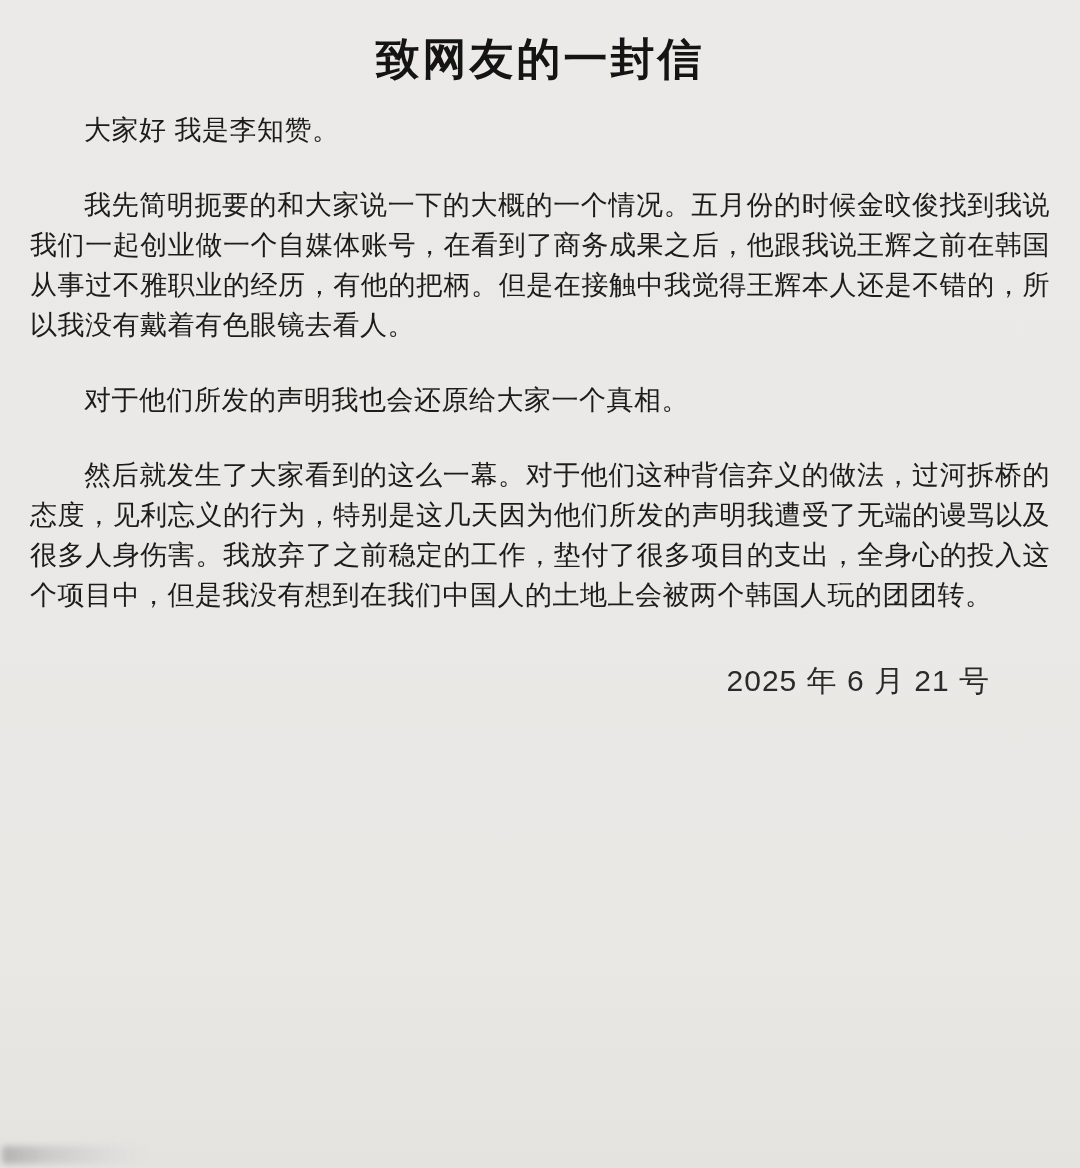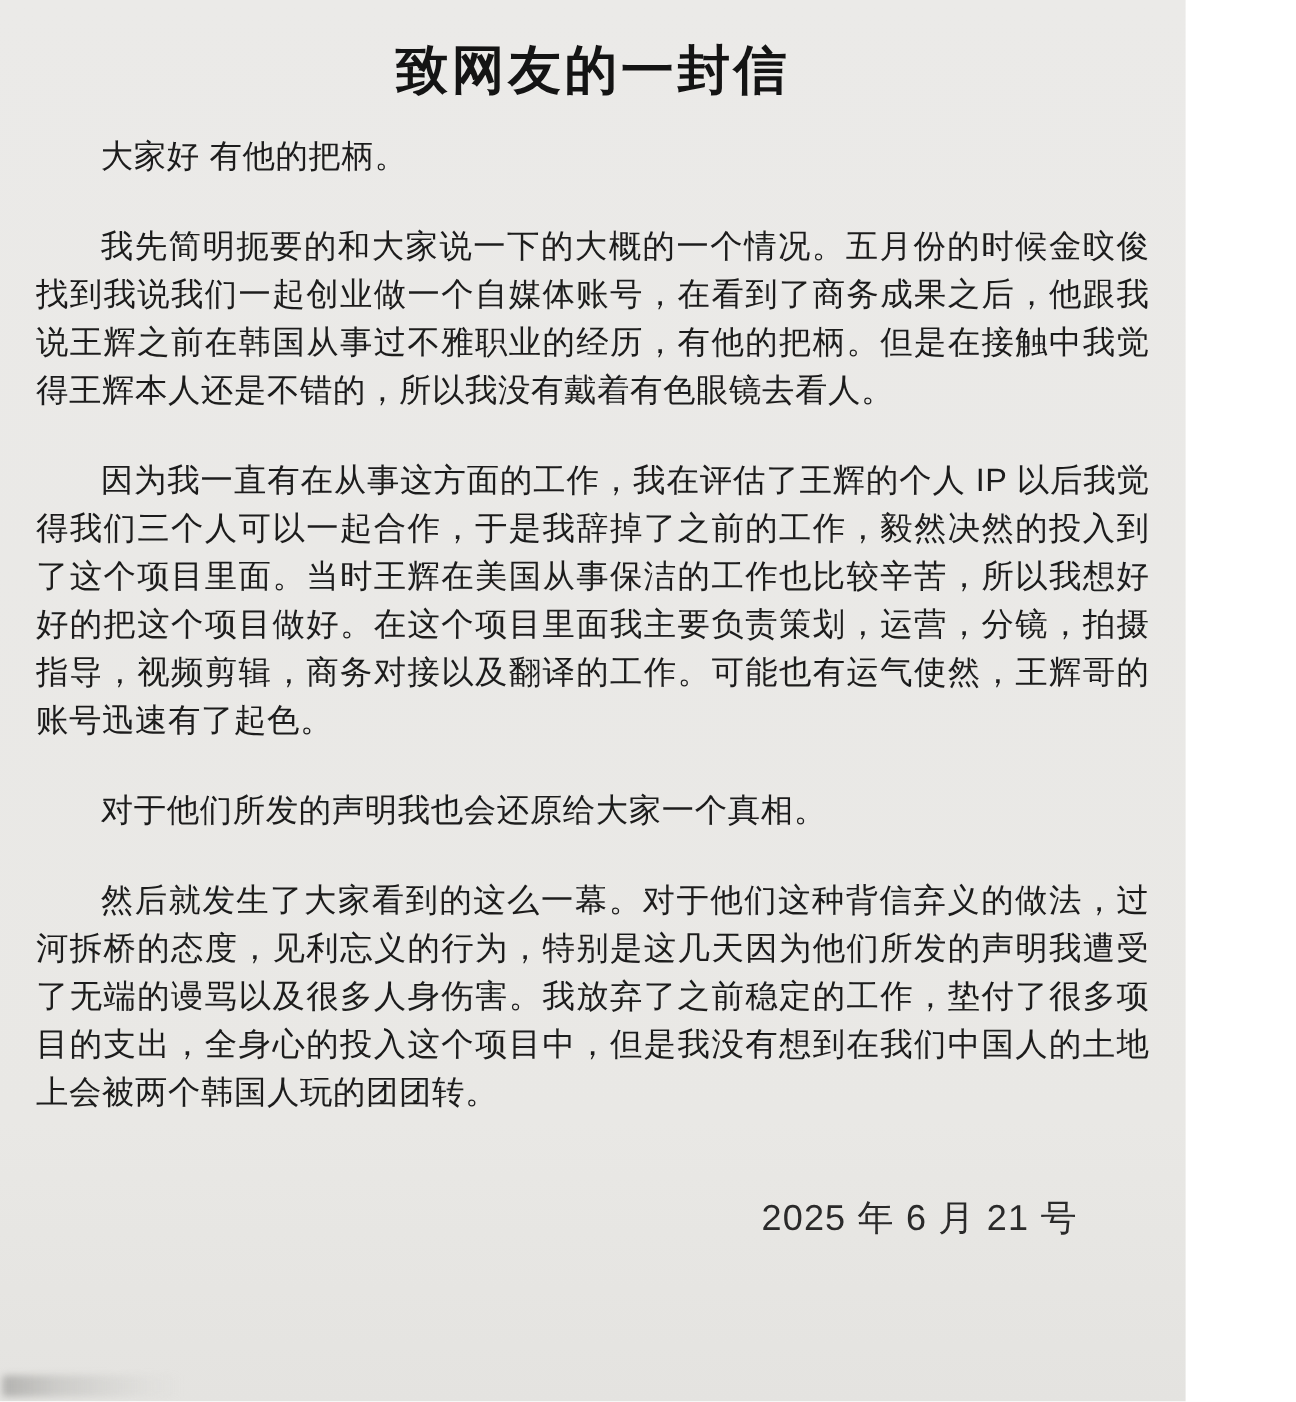--- a/index.html
+++ b/index.html
@@ -1,21 +1,21 @@
 <!DOCTYPE html>
 <html lang="zh"><head>
 <meta charset="utf-8">
 <style>
   html, body {
     margin: 0;
     padding: 0;
   }
   .page {
     position: relative;
-    width: 988px;
+    width: 1080px;
     height: 1168px;
     box-sizing: border-box;
     background: linear-gradient(180deg, #ebeae8 0%, #e9e8e5 80%, #e4e3e0 100%);
     font-family: "Liberation Sans", sans-serif;
     overflow: hidden;
   }
   .content {
     box-sizing: border-box;
     padding: 30px 30px 0 30px;
   }
@@ -32,21 +32,21 @@
   .letter-para {
     margin: 0 0 35px 0;
     font-size: 27px;
     line-height: 40px;
     color: #1c1c1c;
     text-align: justify;
     text-indent: 2em;
     letter-spacing: 0.5px;
   }
   .letter-date {
-    margin-top: 66px;
+    margin-top: 46px;
     padding-right: 60px;
     text-align: right;
     font-size: 30px;
     line-height: 40px;
     color: #2a2a2a;
     letter-spacing: 1px;
   }
   
   .corner-artifact {
     position: absolute;
@@ -67,25 +67,24 @@
   }
 </style>
 </head>
 <body>
 
 <div class="page">
   <div class="content">
 
     <h1 class="letter-title">致网友的一封信</h1>
 
-    <p class="letter-para">大家好 有他的把柄。</p>
+    <p class="letter-para">大家好 我是李知赞。</p>
 
     <p class="letter-para">我先简明扼要的和大家说一下的大概的一个情况。五月份的时候金旼俊找到我说我们一起创业做一个自媒体账号，在看到了商务成果之后，他跟我说王辉之前在韩国从事过不雅职业的经历，有他的把柄。但是在接触中我觉得王辉本人还是不错的，所以我没有戴着有色眼镜去看人。</p>
 
-    <p class="letter-para">因为我一直有在从事这方面的工作，我在评估了王辉的个人 IP 以后我觉得我们三个人可以一起合作，于是我辞掉了之前的工作，毅然决然的投入到了这个项目里面。当时王辉在美国从事保洁的工作也比较辛苦，所以我想好好的把这个项目做好。在这个项目里面我主要负责策划，运营，分镜，拍摄指导，视频剪辑，商务对接以及翻译的工作。可能也有运气使然，王辉哥的账号迅速有了起色。</p>
 
 
     <p class="letter-para">对于他们所发的声明我也会还原给大家一个真相。</p>
 
     <p class="letter-para">然后就发生了大家看到的这么一幕。对于他们这种背信弃义的做法，过河拆桥的态度，见利忘义的行为，特别是这几天因为他们所发的声明我遭受了无端的谩骂以及很多人身伤害。我放弃了之前稳定的工作，垫付了很多项目的支出，全身心的投入这个项目中，但是我没有想到在我们中国人的土地上会被两个韩国人玩的团团转。</p>
 
     <div class="letter-date">2025 年 6 月 21 号</div>
   </div>
 
   <div class="corner-artifact"></div>

